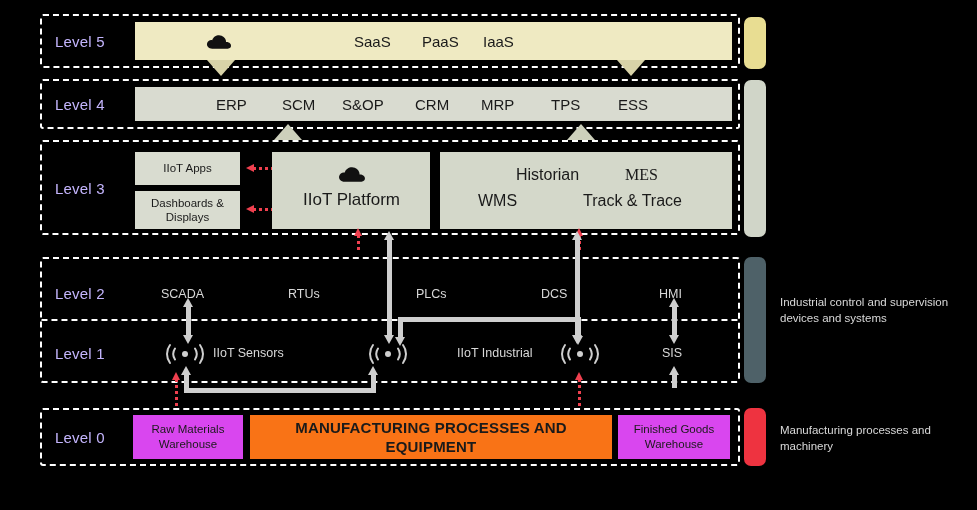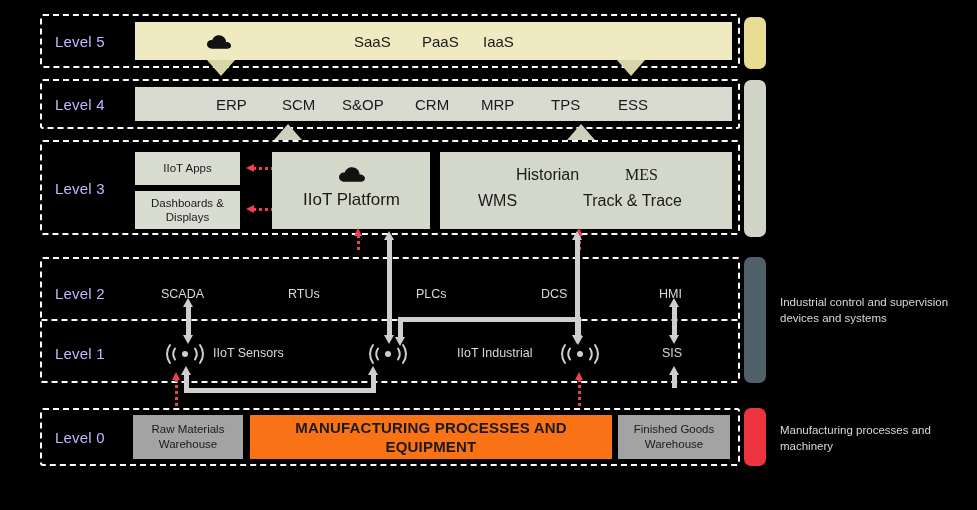--- a/index.html
+++ b/index.html
@@ -16,21 +16,21 @@
   .bar-l3{background:#d4d8ca;}
 
   .bar-item{position:absolute;color:#1a1a1a;font-size:15px;white-space:nowrap;}
 
   .cloud{position:absolute;width:26px;height:17px;}
 
   .subbox{position:absolute;background:#d9dcd0;box-sizing:border-box;
           display:flex;align-items:center;justify-content:center;text-align:center;
           color:#1a1a1a;font-size:11.5px;line-height:1.25;}
 
-  .l0box{position:absolute;background:#a3a3a3;box-sizing:border-box;
+  .l0box{position:absolute;background:#d946ef;box-sizing:border-box;
          display:flex;align-items:center;justify-content:center;text-align:center;
          color:#1a1a1a;font-size:11.5px;line-height:1.3;}
   .l0main{background:#f97316;font-size:15px;font-weight:bold;letter-spacing:.2px;}
 
   .l12txt{position:absolute;color:#d8d8d8;font-size:12.5px;white-space:nowrap;}
 
   .sidebar{position:absolute;width:22px;border-radius:7px;}
   .sidetext{position:absolute;color:#d9d9d9;font-size:11.5px;line-height:1.38;width:180px;}
 
   

